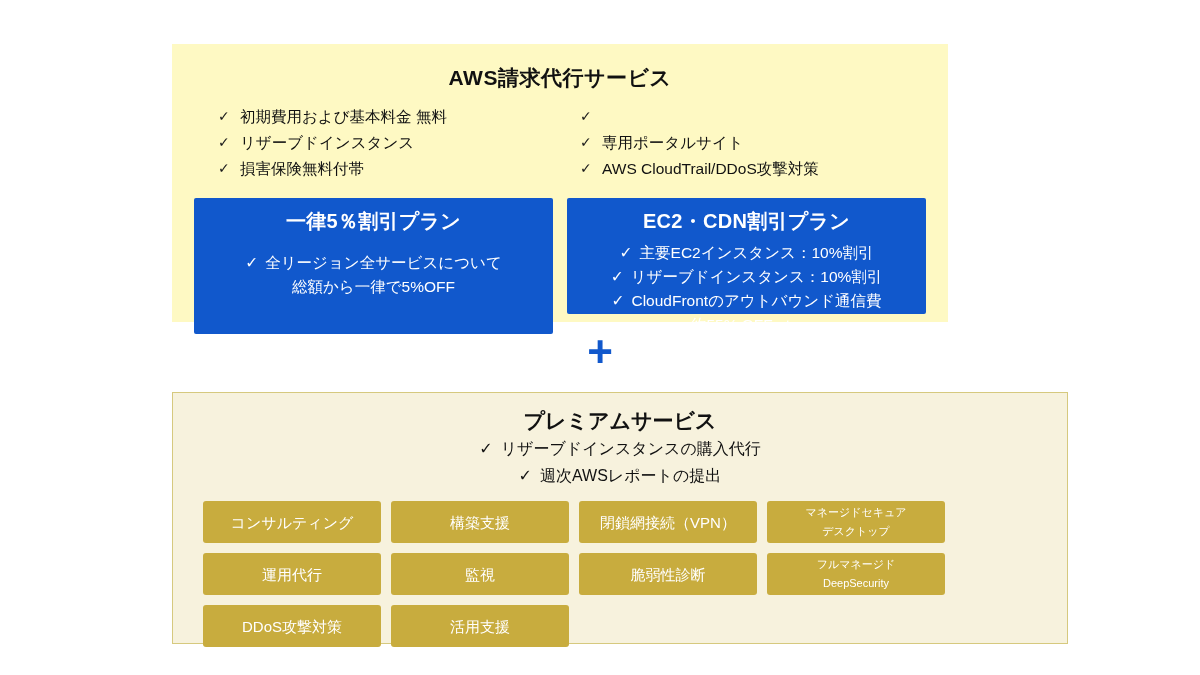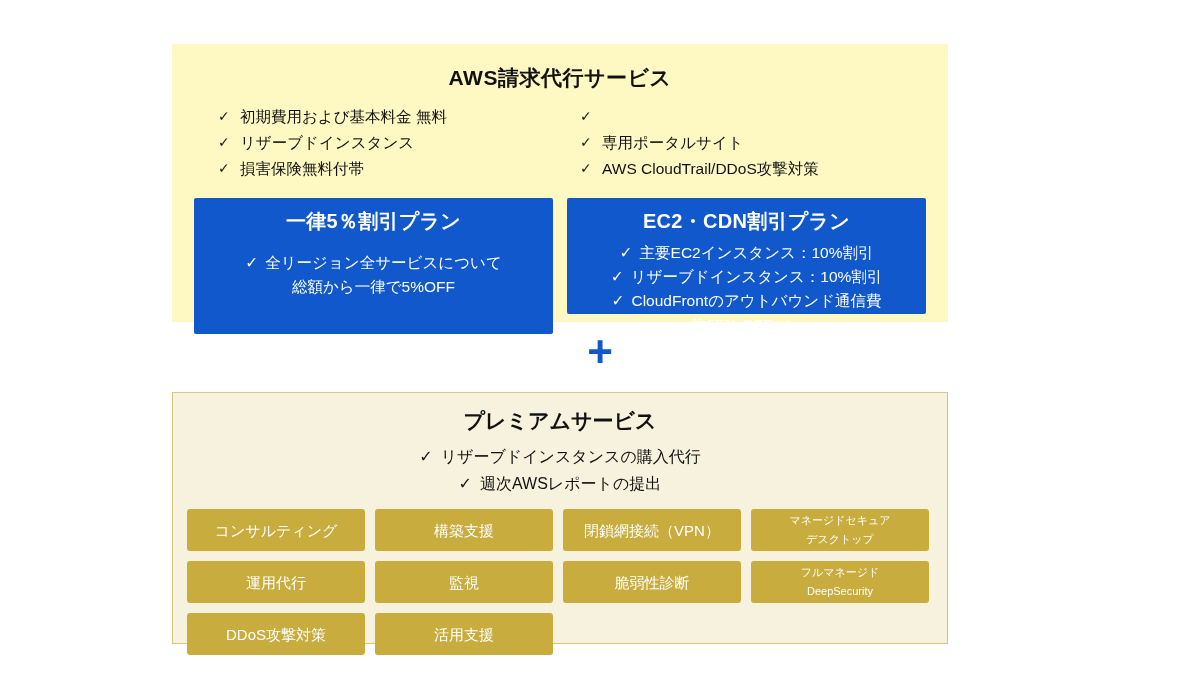--- a/index.html
+++ b/index.html
@@ -128,49 +128,48 @@
     font-weight: bold;
     color: #1158cc;
     line-height: 44px;
   }
 
   
   .premium-panel {
     position: absolute;
     left: 172px;
     top: 392px;
-    width: 776px;
+    width: 896px;
     height: 252px;
     background: #f7f2dd;
     border: 1px solid #d6c97e;
     box-sizing: border-box;
   }
   .premium-title {
     text-align: center;
     font-size: 21px;
     font-weight: bold;
     color: #111111;
     margin-top: 14px;
   }
   .premium-bullets {
-    margin-top: 8px;
     text-align: center;
   }
   .premium-bullet {
     font-size: 16px;
     line-height: 27px;
     color: #111111;
   }
   .premium-bullet .chk {
     margin-right: 8px;
   }
 
   .tag-grid {
     margin-top: 12px;
-    padding: 0 14px;
+    padding: 0 30px;
     box-sizing: border-box;
   }
   .tag-row {
     display: flex;
     gap: 10px;
     margin-bottom: 10px;
   }
   .tag {
     background: #c8ac3e;
     color: #ffffff;

